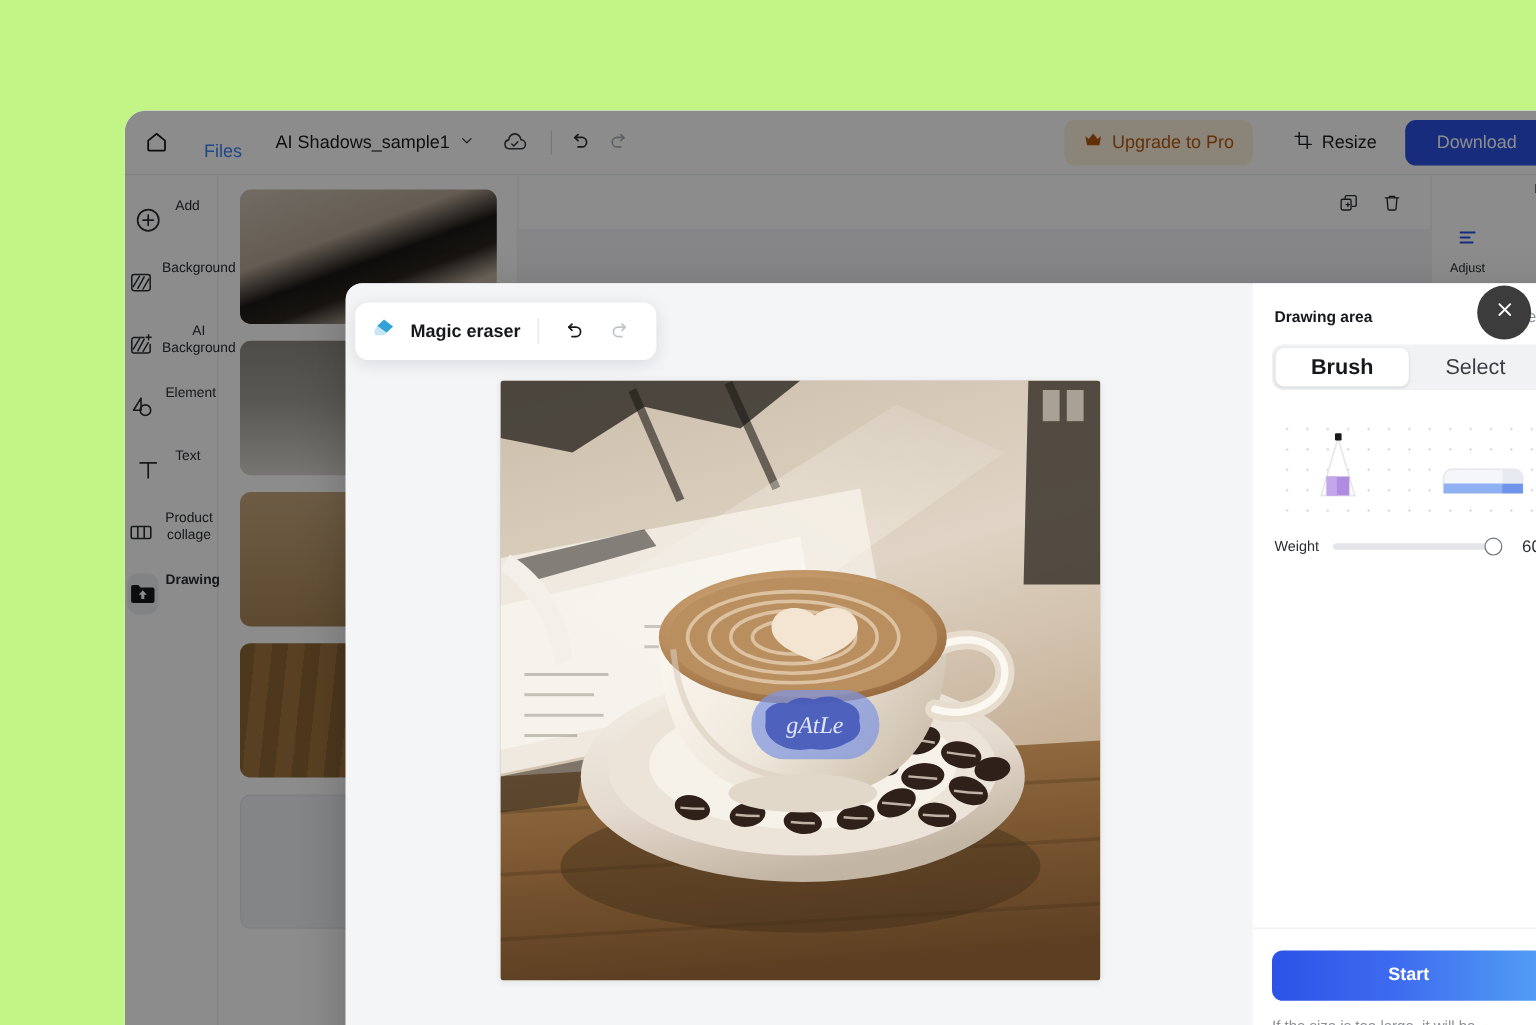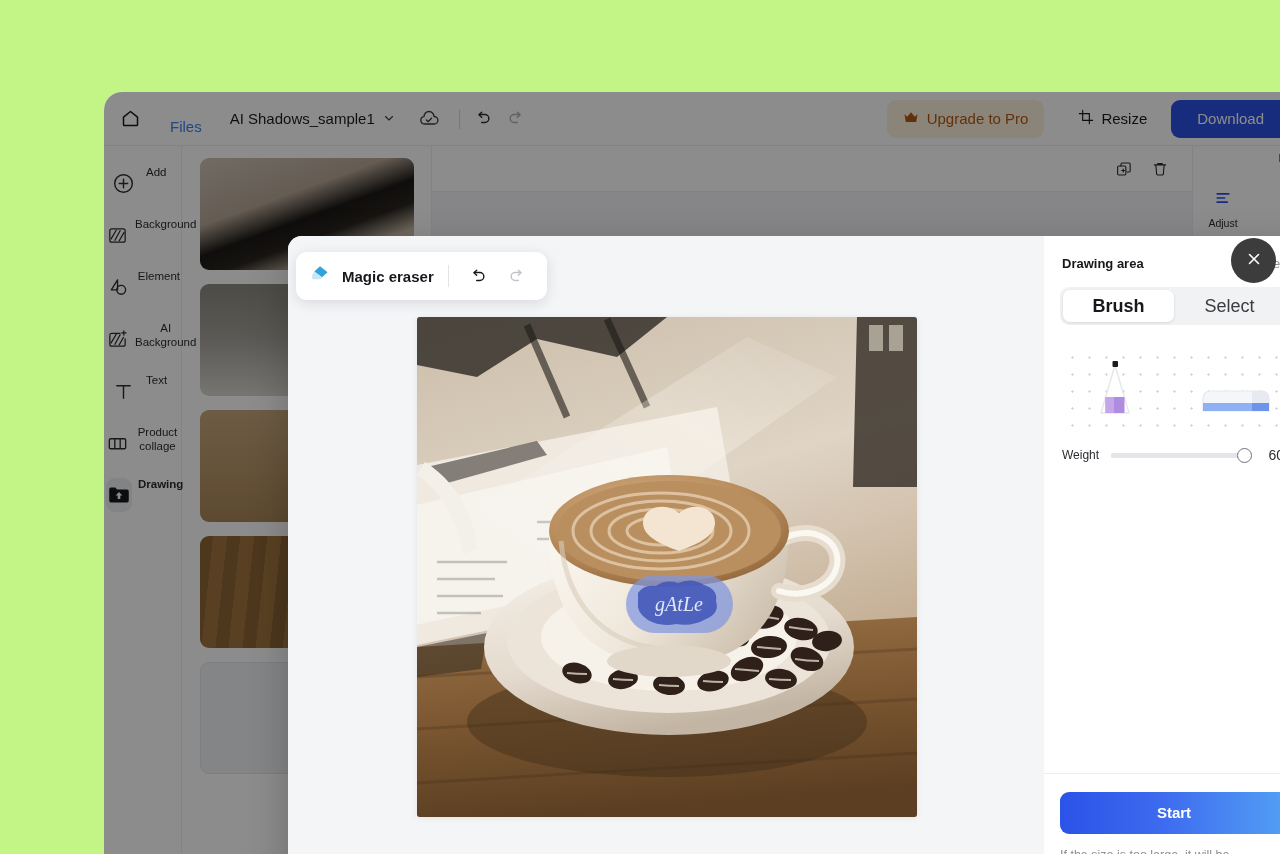--- a/index.html
+++ b/index.html
@@ -389,37 +389,37 @@
       <div class="rail-ico">
         <svg width="23" height="23" viewBox="0 0 24 24" fill="none" stroke="#2b2d31" stroke-width="1.3">
           <rect x="4" y="5" width="16" height="14" rx="2"></rect>
           <path d="M5 16l6-10M9 17.5l6-11M13.5 18l5.5-9.5"></path>
         </svg>
       </div>
       <div class="rail-lbl">Background</div>
     </div>
     <div class="rail-item">
       <div class="rail-ico">
-        <svg width="23" height="23" viewBox="0 0 24 24" fill="none" stroke="#2b2d31" stroke-width="1.4" stroke-linejoin="round">
-          <path d="M4.5 14.5 11 4v10.5z"></path>
-            <circle cx="14.8" cy="14.4" r="4.6"></circle>
-        </svg>
-      </div>
-      <div class="rail-lbl">Element</div>
-    </div>
-    <div class="rail-item">
-      <div class="rail-ico">
         <svg width="23" height="23" viewBox="0 0 24 24" fill="none" stroke="#2b2d31" stroke-width="1.3">
           <path d="M4 7.5a2 2 0 0 1 2-2h9"></path>
             <path d="M20 11v6a2 2 0 0 1-2 2H6a2 2 0 0 1-2-2V7.5"></path>
           <path d="M5 16l6-10M9 17.5l6-11M13.5 18l5-8.6"></path>
           <path d="M18.6 3v4.4M16.4 5.2h4.4" stroke-linecap="round"></path>
         </svg>
       </div>
       <div class="rail-lbl">AI Background</div>
+    </div>
+    <div class="rail-item">
+      <div class="rail-ico">
+        <svg width="23" height="23" viewBox="0 0 24 24" fill="none" stroke="#2b2d31" stroke-width="1.4" stroke-linejoin="round">
+          <path d="M4.5 14.5 11 4v10.5z"></path>
+            <circle cx="14.8" cy="14.4" r="4.6"></circle>
+        </svg>
+      </div>
+      <div class="rail-lbl">Element</div>
     </div>
     <div class="rail-item">
       <div class="rail-ico">
         <svg width="23" height="23" viewBox="0 0 24 24" fill="none" stroke="#2b2d31" stroke-width="1.5" stroke-linecap="round">
             <path d="M5 6h14M12 6v13"></path>
           </svg>
       </div>
       <div class="rail-lbl">Text</div>
     </div>
     <div class="rail-item">

